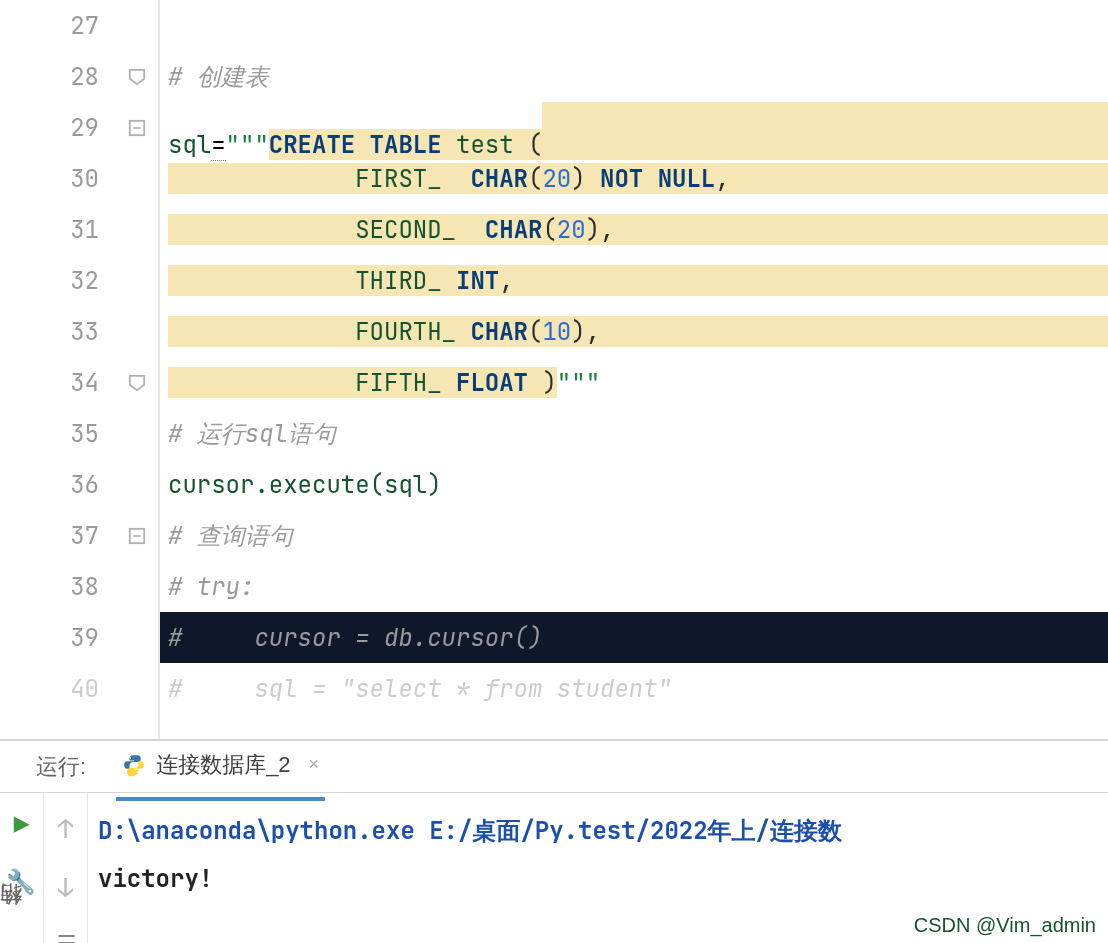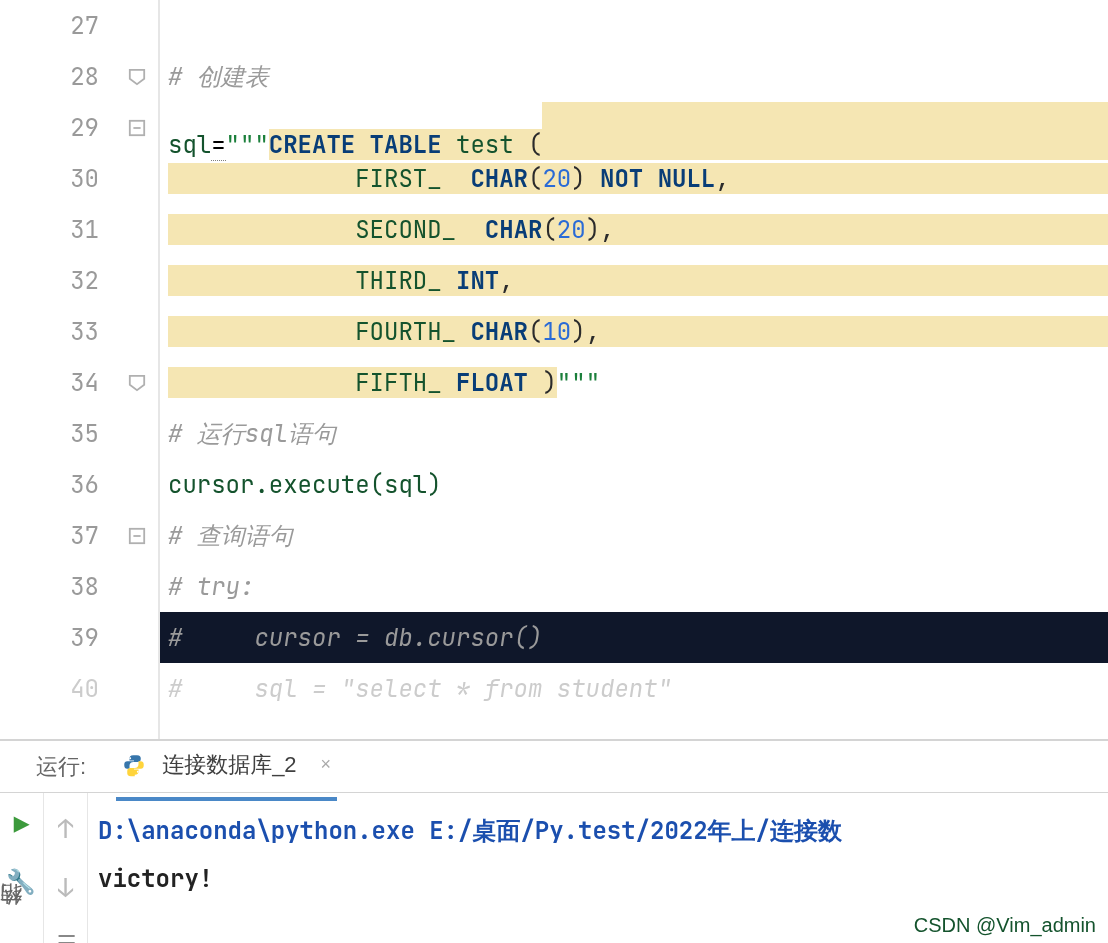--- a/index.html
+++ b/index.html
@@ -92,21 +92,21 @@
   color: #555555;
 }
 .run-label { 
   margin-right: 30px; 
   font-family: "Segoe UI", "Microsoft YaHei", sans-serif;
   color: #666;
 }
 .run-tab {
   display: flex;
   align-items: center;
-  gap: 16px;
+  gap: 10px;
   padding: 0 6px;
   color: #404040;
   font-family: "Segoe UI", "Microsoft YaHei", sans-serif;
   border-bottom: 4px solid #4a88c7;
   height: 68px;
 }
 .tab-close { color: #aaaaaa; margin-left: 8px; font-size: 18px; }
 .python-icon {
   width: 24px; height: 24px;
   display: inline-block;

